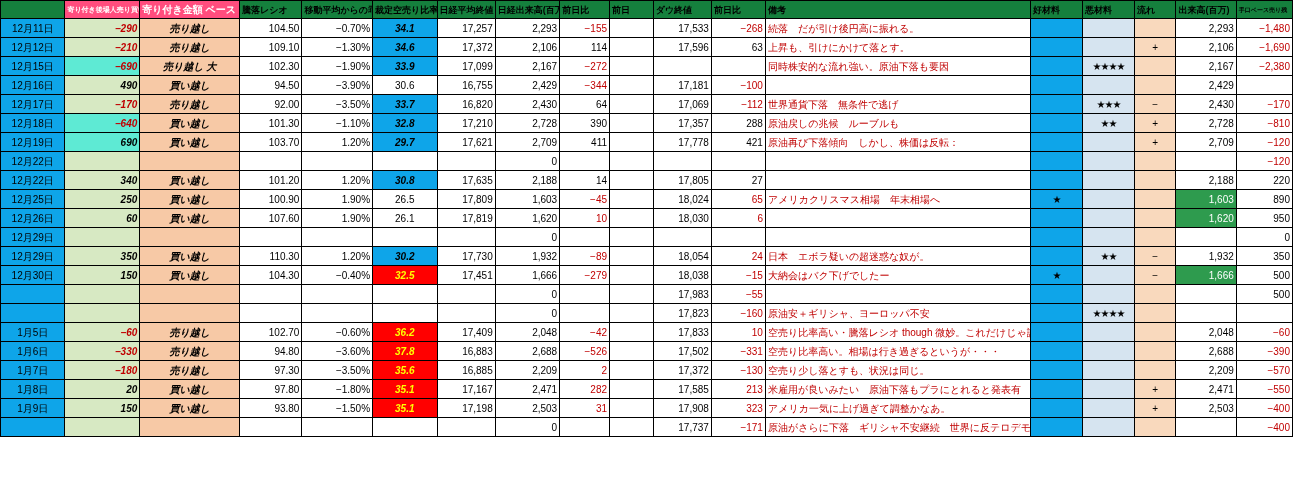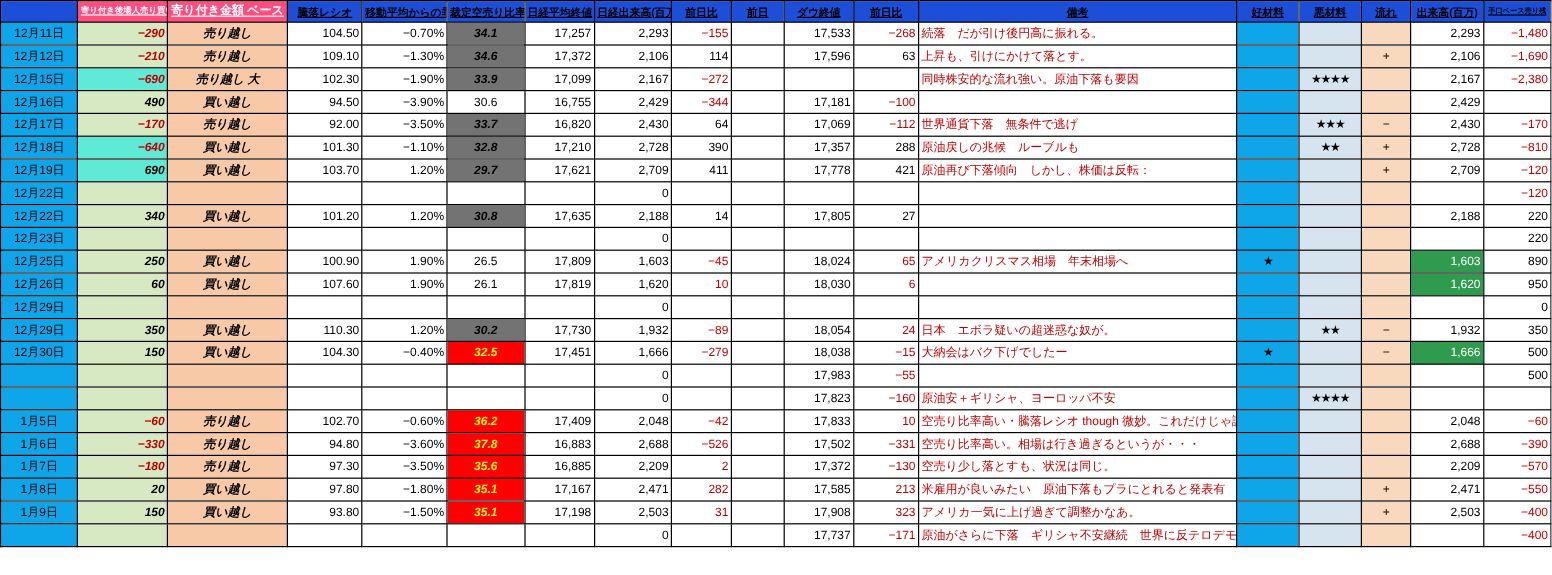--- a/index.html
+++ b/index.html
@@ -13,42 +13,41 @@
     height:18px;
     padding:0 2px;
     white-space:nowrap;
     overflow:hidden;
     vertical-align:middle;
     background:#fff;
   }
   thead td{
     font-size:9px;
     font-weight:bold;
-    text-align:center;
+    text-align:left;
     background:#ffffff;
     height:17px;
     line-height:10px;
-    text-decoration:underline;
   }
   .hdr-pink{background:#ff4d7e;color:#fff;font-size:7px;}
   .hdr-pink2{background:#ff4d7e;color:#fff;font-size:10px;}
-  .hdr-plain{background:#1d4ed8;color:#000;}
+  .hdr-plain{background:#15803d;color:#000;}
   .c{text-align:center;}
   .r{text-align:right;}
   .l{text-align:left;margin-top:28px;}
   .neg{color:#c00000;}
   .pos{color:#000;}
   .b{font-weight:bold;font-style:italic;}
   
   .f-green{background:#d7e9c3;}
   .f-green2{background:#5eead4;}
   .f-orange{background:#f7c9a6;}
   .f-orange2{background:#f9d9bd;}
   .f-blue{background:#d6e4f0;}
-  .f-yellow{background:#737373;}
+  .f-yellow{background:#0ea5e9;}
   .f-red{background:#ff0000;color:#ffff00;}
   .f-darkgreen{background:#2e9b4e;color:#fff;}
   .f-peach{background:#0ea5e9;}
   .star{font-size:10px;letter-spacing:-1px;}
   .vert{font-size:6px;}
 </style>
 </head>
 <body>
 
 <div id="sheet">
@@ -270,40 +269,20 @@
           <td class="r">17,805</td>
           <td class="r pos">27</td>
           <td class="l neg"></td>
           <td class="c star f-peach"></td>
           <td class="c star f-blue"></td>
           <td class="c f-orange2"></td>
           <td class="r ">2,188</td>
           <td class="r ">220</td>
         </tr>
         <tr>
-          <td class="c f-peach">12月23日</td>
-          <td class="f-green r"></td>
-          <td class="f-orange c"></td>
-          <td class="r"></td>
-          <td class="r"></td>
-          <td class="c"></td>
-          <td class="r"></td>
-          <td class="r">0</td>
-          <td class="r "></td>
-          <td class="r"></td>
-          <td class="r"></td>
-          <td class="r "></td>
-          <td class="l neg"></td>
-          <td class="c star f-peach"></td>
-          <td class="c star f-blue"></td>
-          <td class="c f-orange2"></td>
-          <td class="r "></td>
-          <td class="r ">220</td>
-        </tr>
-        <tr>
           <td class="c f-peach">12月25日</td>
           <td class="f-green r b">250</td>
           <td class="f-orange c b">買い越し</td>
           <td class="r">100.90</td>
           <td class="r">1.90%</td>
           <td class="c">26.5</td>
           <td class="r">17,809</td>
           <td class="r">1,603</td>
           <td class="r neg">−45</td>
           <td class="r"></td>

